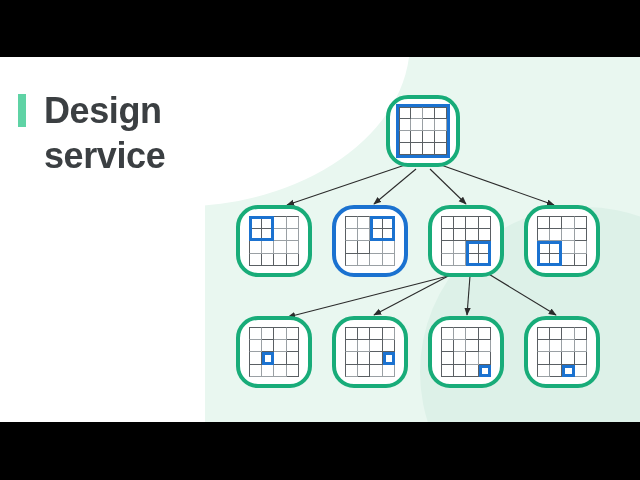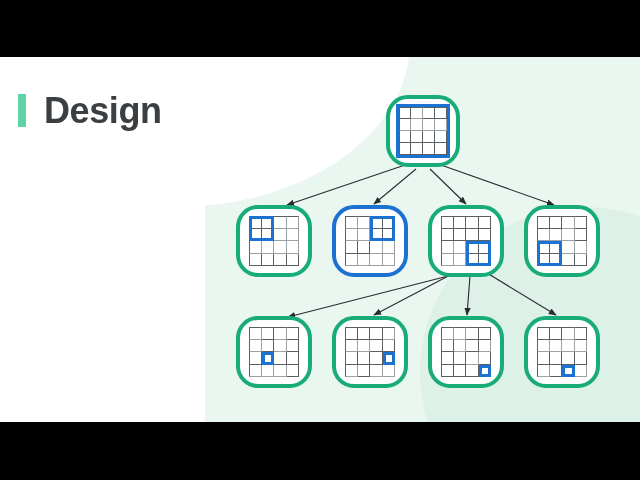--- a/index.html
+++ b/index.html
@@ -166,20 +166,21 @@
 
     <div id="bg-mint"></div>
     <div id="bg-mint-circle"></div>
     <div id="bg-white-circle"></div>
     <div id="bg-white-block"></div>
 
     <div id="title-block">
       <div id="accent-bar"></div>
       <div id="title-lines">
         <div>Design</div>
+        <div>service</div>
       </div>
     </div>
 
     <svg id="edges" viewBox="0 0 640 365">
       <defs>
         <marker id="ah" markerWidth="9" markerHeight="9" refX="7.2" refY="3.2" orient="auto" markerUnits="userSpaceOnUse">
           <path d="M0,0 L8,3.2 L0,6.4 Z" fill="#2b2b2b"></path>
         </marker>
       </defs>
       <g stroke="#2b2b2b" stroke-width="1.1" fill="none" marker-end="url(#ah)">

